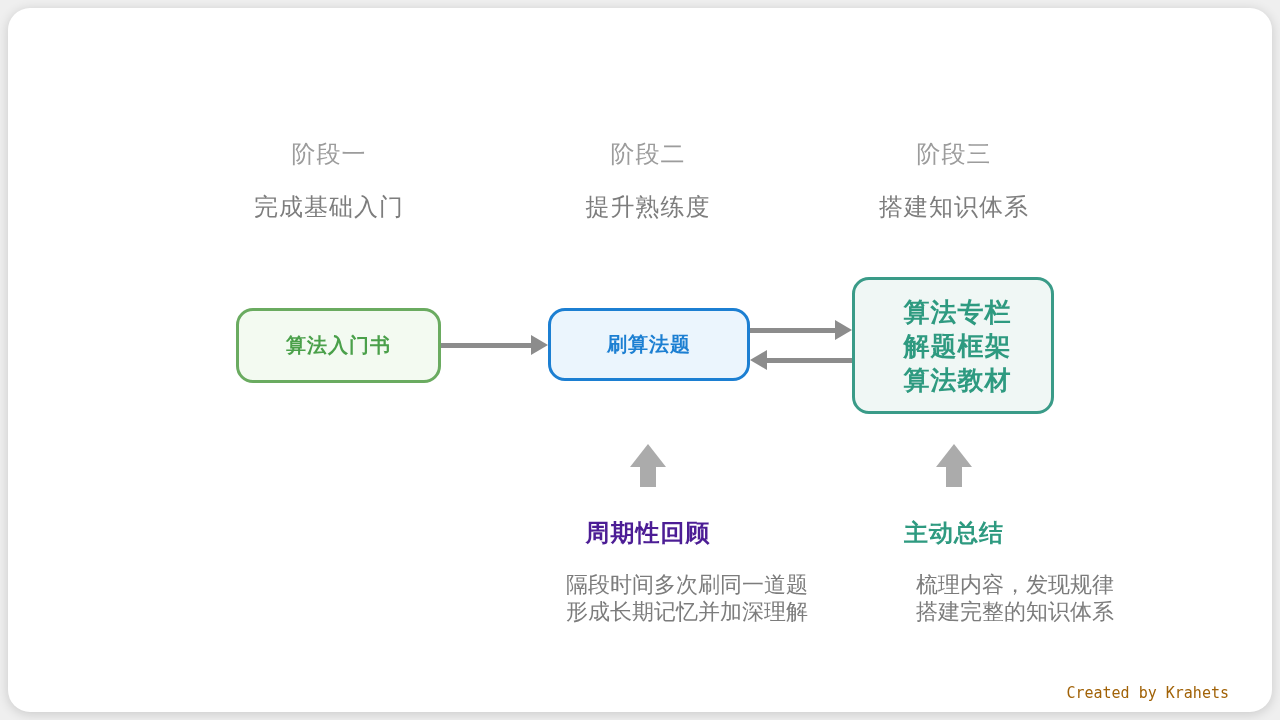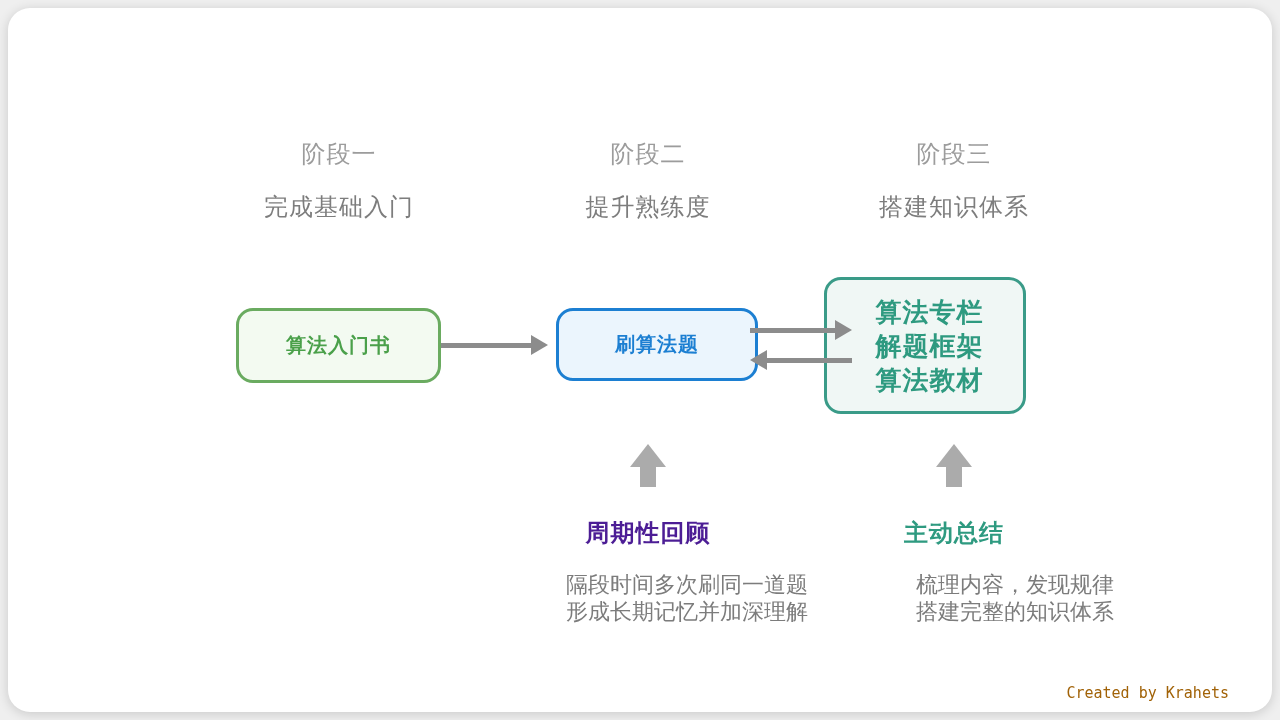--- a/index.html
+++ b/index.html
@@ -11,36 +11,36 @@
   .card {
     position: absolute; left: 8px; top: 8px; right: 8px; bottom: 8px;
     background: #ffffff; border-radius: 22px;
     box-shadow: 0 2px 12px rgba(0,0,0,0.16);
   }
 
   
   .stage { position: absolute; width: 300px; text-align: center; }
   .stage-label { font-size: 24px; color: #9c9c9c; letter-spacing: 1px; }
   .stage-subtitle { margin-top: 21px; font-size: 24px; font-weight: normal; color: #7d7d7d; letter-spacing: 1px; }
-  .stage-1 { left: 181px; top: 130px; }
+  .stage-1 { left: 171px; top: 130px; }
   .stage-2 { left: 490px; top: 130px; }
   .stage-3 { left: 796px; top: 130px; }
 
   
   .node {
     position: absolute; display: flex; flex-direction: column;
     align-items: center; justify-content: center;
     border-radius: 17px; border: 3px solid; text-align: center;
     font-weight: bold; font-size: 20px; letter-spacing: 1px;
   }
   .node-green  { left: 228px; top: 300px; width: 205px; height: 75px;
                  border-color: #6aab60; background: #f3faf1; color: #4aa04a; }
   .node-blue   { left: 540px; top: 300px; width: 202px; height: 73px;
-                 border-color: #1c7fd2; background: #ebf5fd; color: #1c7fd2; margin-left: 8px; }
-  .node-teal   { left: 816px; top: 269px; width: 202px; height: 137px;
+                 border-color: #1c7fd2; background: #ebf5fd; color: #1c7fd2; }
+  .node-teal   { left: 844px; top: 269px; width: 202px; height: 137px;
                  border-color: #3a9b88; background: #f0f7f5; color: #2e9a80;
                  font-size: 26px; line-height: 34px; padding-left: 9px; }
 
   
   .h-arrow { position: absolute; display: flex; align-items: center; height: 20px; }
   .h-arrow .shaft { flex: 1; height: 5px; background: #8c8c8c; }
   .h-arrow .head-right {
     width: 0; height: 0;
     border-top: 10px solid transparent; border-bottom: 10px solid transparent;
     border-left: 17px solid #8c8c8c;

